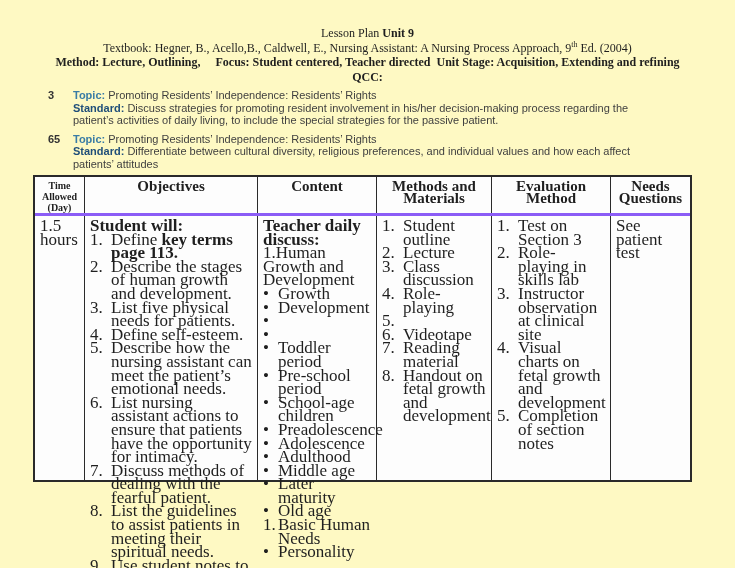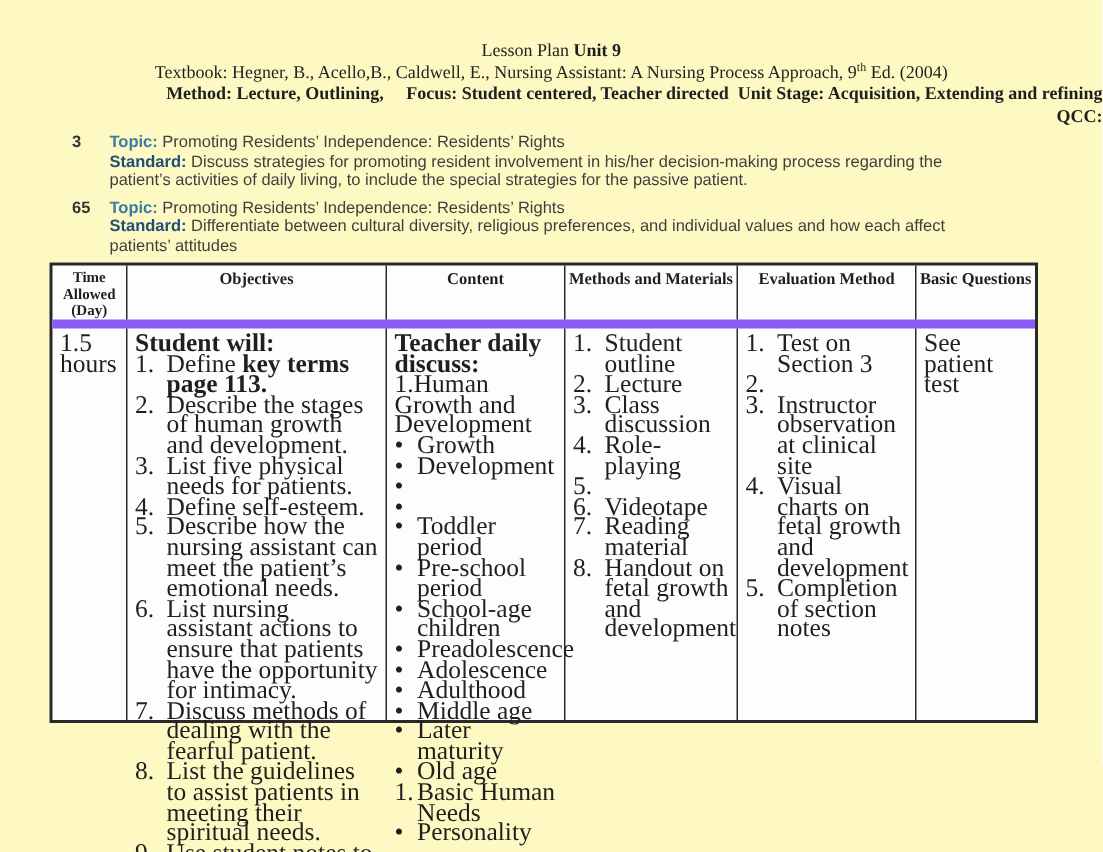--- a/index.html
+++ b/index.html
@@ -3,48 +3,48 @@
 <meta charset="utf-8">
 <style>
   html,body { margin:0; padding:0; background:#ffffff; }
   .page {
     position:relative; width:735px; height:568px; background:#fef9c3;
     font-family:"Liberation Serif", serif; color:#1f1f1f; overflow:hidden;
   }
   
   .doc-header { position:absolute; left:0; top:26px; width:735px; font-size:12px; line-height:14.5px; }
   .hline-center { text-align:center; }
-  .hline-left { text-align:right; font-weight:bold; white-space:pre-wrap; }
+  .hline-left { text-align:center; font-weight:bold; white-space:pre-wrap; }
   .bold { font-weight:bold; }
   sup.ed { font-size:8px; vertical-align:super; line-height:0; }
 
   
   .topics { position:absolute; left:48px; top:89px; width:640px;
     font-family:"Liberation Sans", sans-serif; font-size:11px; line-height:12.6px; color:#3f3f3f; }
   .topic-row { display:flex; margin-bottom:6px; }
   .topic-num { width:25px; flex:none; font-weight:bold; color:#333333; }
   .topic-body { width:572px; }
   .lbl-topic { font-weight:bold; }
   .lbl-standard { font-weight:bold; }
 
   
   .lesson-table { position:absolute; left:33px; top:175px; width:659px; height:307px;
     border:2px solid #2a2a2a; display:flex; flex-direction:column; box-sizing:border-box; background:#fdfdfd; }
-  .t-head { display:flex; height:36px; flex:none; border-bottom:6px solid #8b5cf6;justify-content:space-between; }
+  .t-head { display:flex; height:36px; flex:none; border-bottom:3px solid #8b5cf6;justify-content:space-between; }
   .t-body { display:flex; flex:1; min-height:0; }
   .col { box-sizing:border-box; border-right:1px solid #2a2a2a; }
   .col:last-child { border-right:none; }
   .c1 { width:50px; flex:none; }
   .c2 { width:173px; flex:none; }
   .c3 { width:119px; flex:none; }
   .c4 { width:115px; flex:none; }
   .c5 { width:119px; flex:none; }
   .c6 { flex:1; }
   .hcell { display:flex; align-items:flex-start; justify-content:center; text-align:center;
-    font-weight:bold; font-size:11px; line-height:12px; padding-top:3px; }
+    font-weight:bold; font-size:15px; line-height:12px; padding-top:3px; }
   .hcell.small { font-size:10px; line-height:11px; }
   .bcell { font-size:17px; line-height:13.6px; padding:3px 4px 3px 5px; }
   .li { display:flex; }
   .li .num { width:21px; flex:none; }
   .li .mark { width:15px; flex:none; }
   .li .txt { flex:1; }
   .intro { font-weight:bold; }
 </style>
 </head>
 <body>
@@ -75,21 +75,21 @@
       </div>
     </div>
 
   <div class="lesson-table">
     <div class="t-head">
       <div class="col c1 hcell small">Time Allowed (Day)</div>
       <div class="col c2 hcell">Objectives</div>
       <div class="col c3 hcell">Content</div>
       <div class="col c4 hcell">Methods and Materials</div>
       <div class="col c5 hcell">Evaluation Method</div>
-      <div class="col c6 hcell">Basic Questions</div>
+      <div class="col c6 hcell">Needs Questions</div>
     </div>
     <div class="t-body">
       <div class="col c1 bcell">1.5 hours</div>
       <div class="col c2 bcell">
         <div class="intro">Student will:</div>
         <div>
             <div class="li">
               <span class="num">1.</span>
               <span class="txt"><span>Define </span><b>key terms page 113.</b></span>
             </div>
@@ -227,20 +227,21 @@
           </div>
       </div>
       <div class="col c5 bcell">
         <div>
             <div class="li">
               <span class="num">1.</span>
               <span class="txt">Test on Section 3</span>
             </div>
             <div class="li">
               <span class="num">2.</span>
+              <span class="txt">Role-playing in skills lab</span>
             </div>
             <div class="li">
               <span class="num">3.</span>
               <span class="txt">Instructor observation at clinical site</span>
             </div>
             <div class="li">
               <span class="num">4.</span>
               <span class="txt">Visual charts on fetal growth and development</span>
             </div>
             <div class="li">

